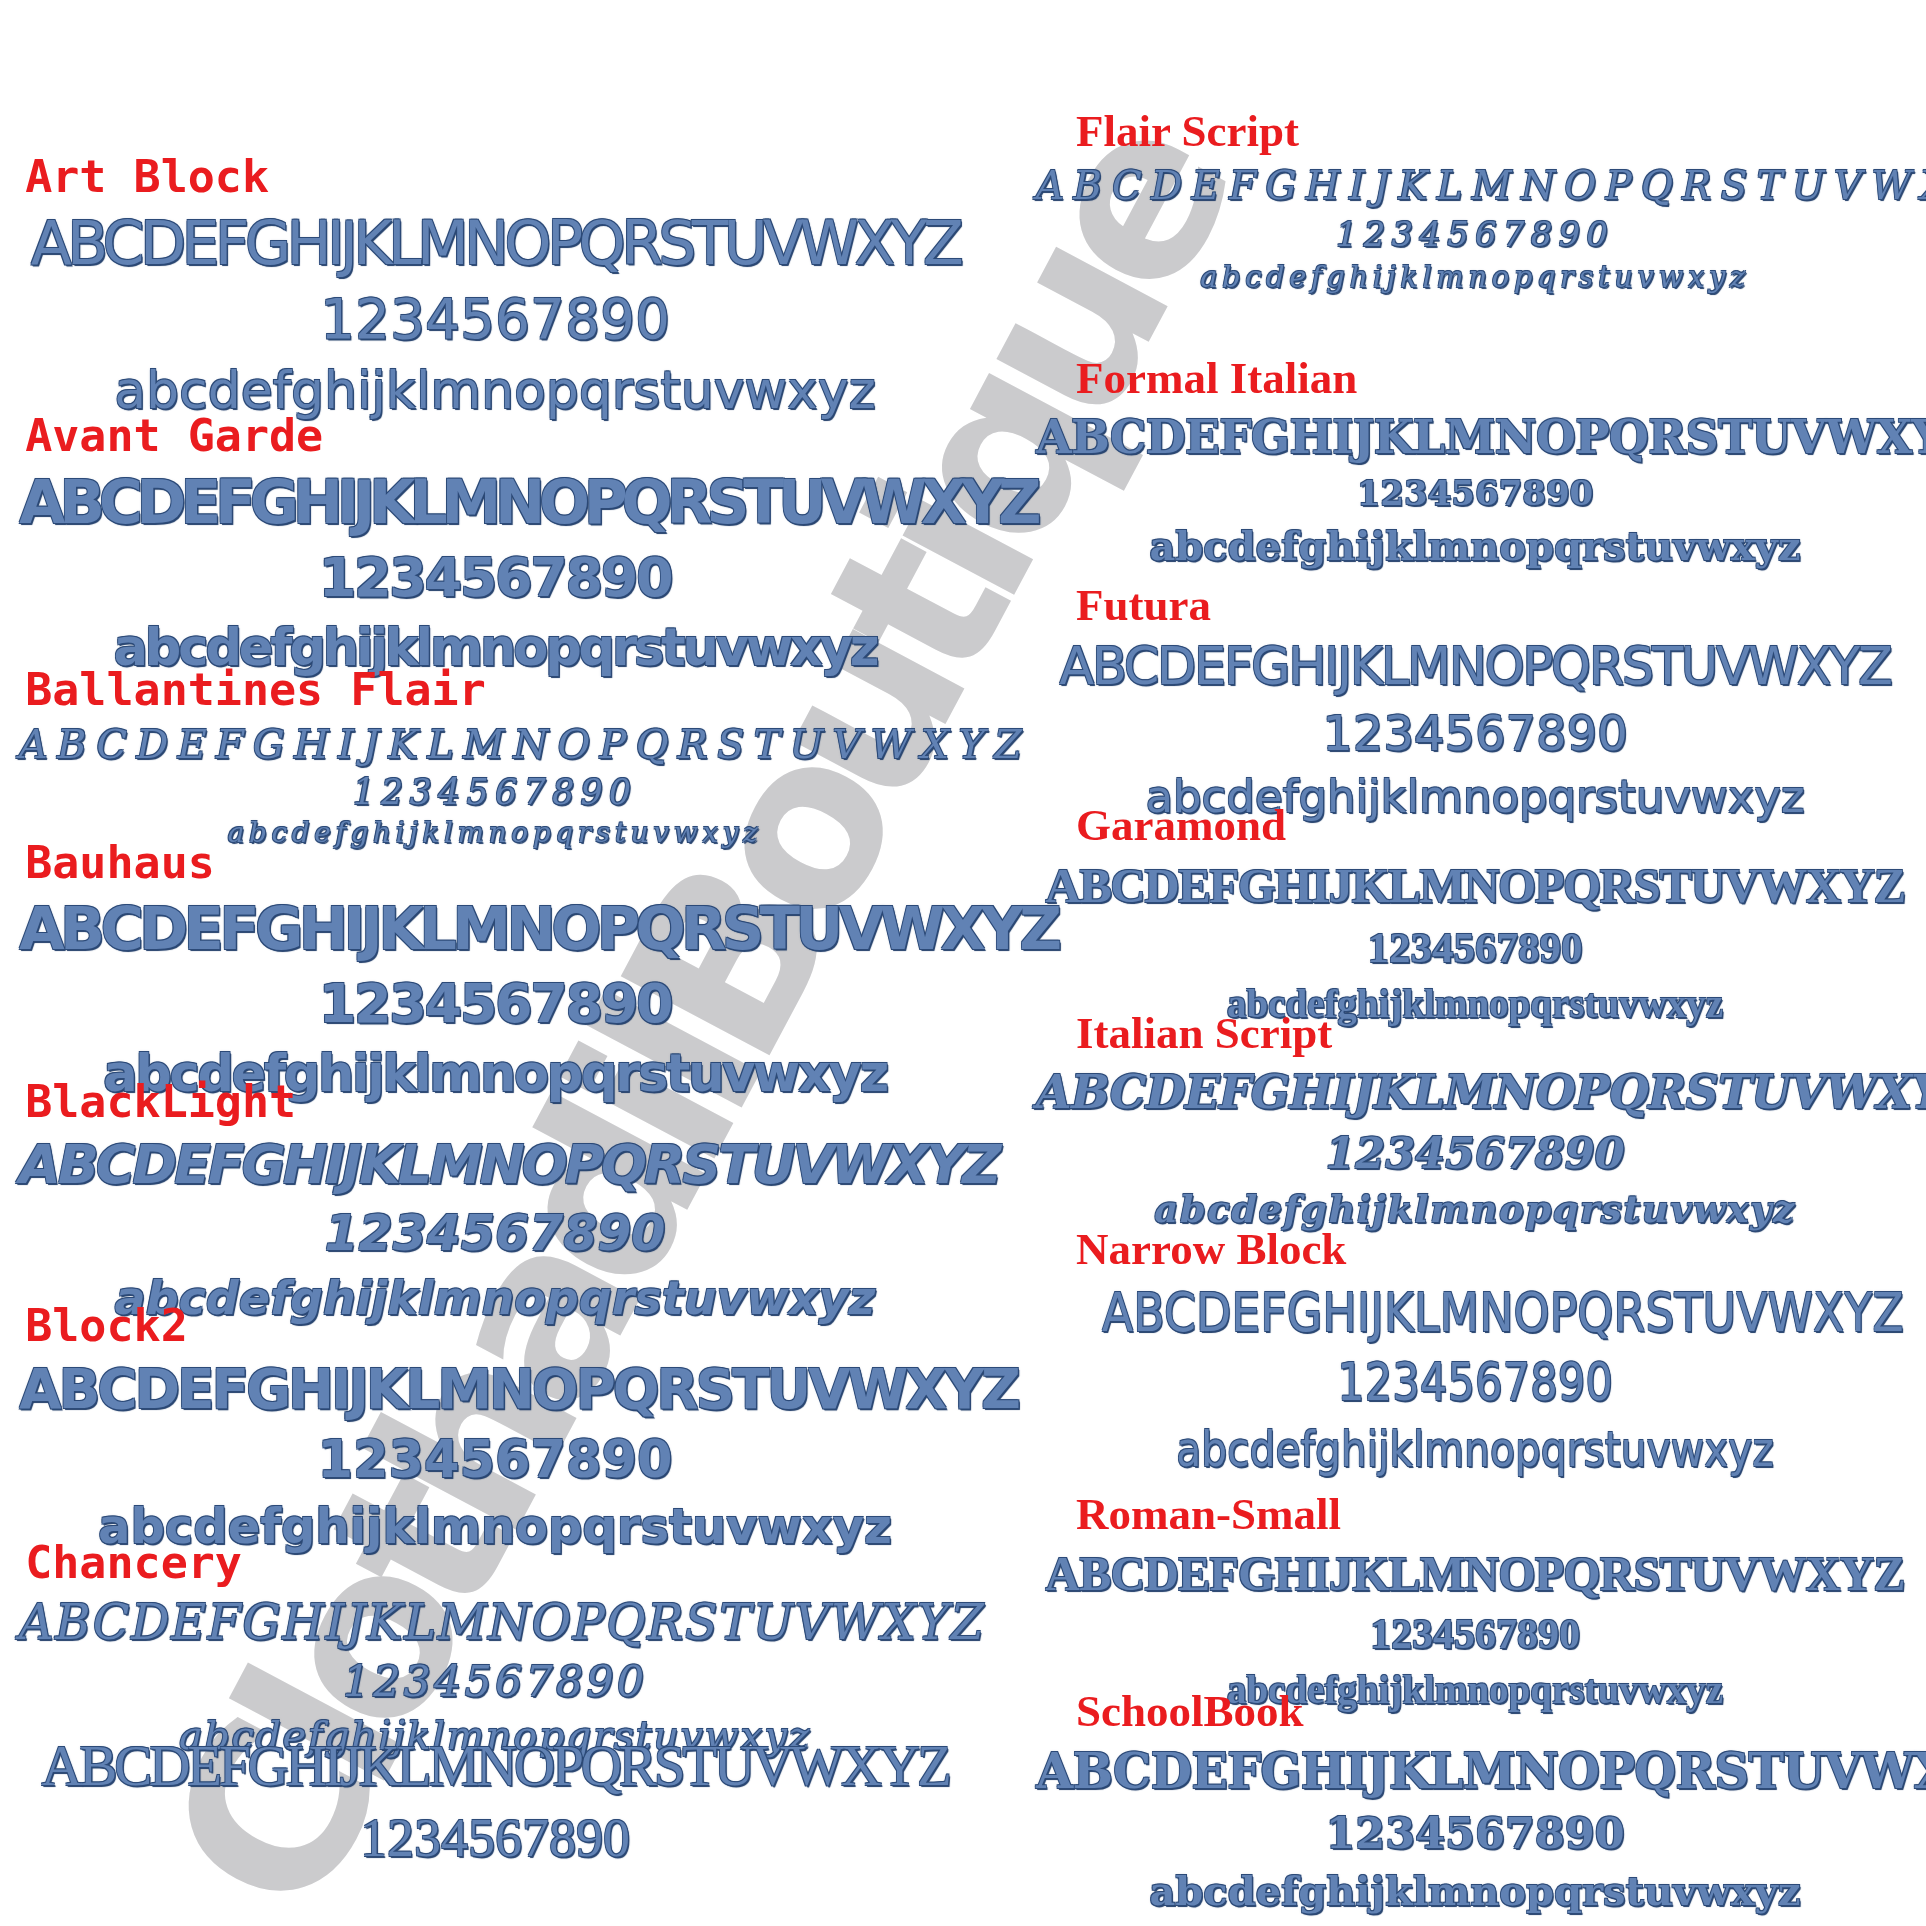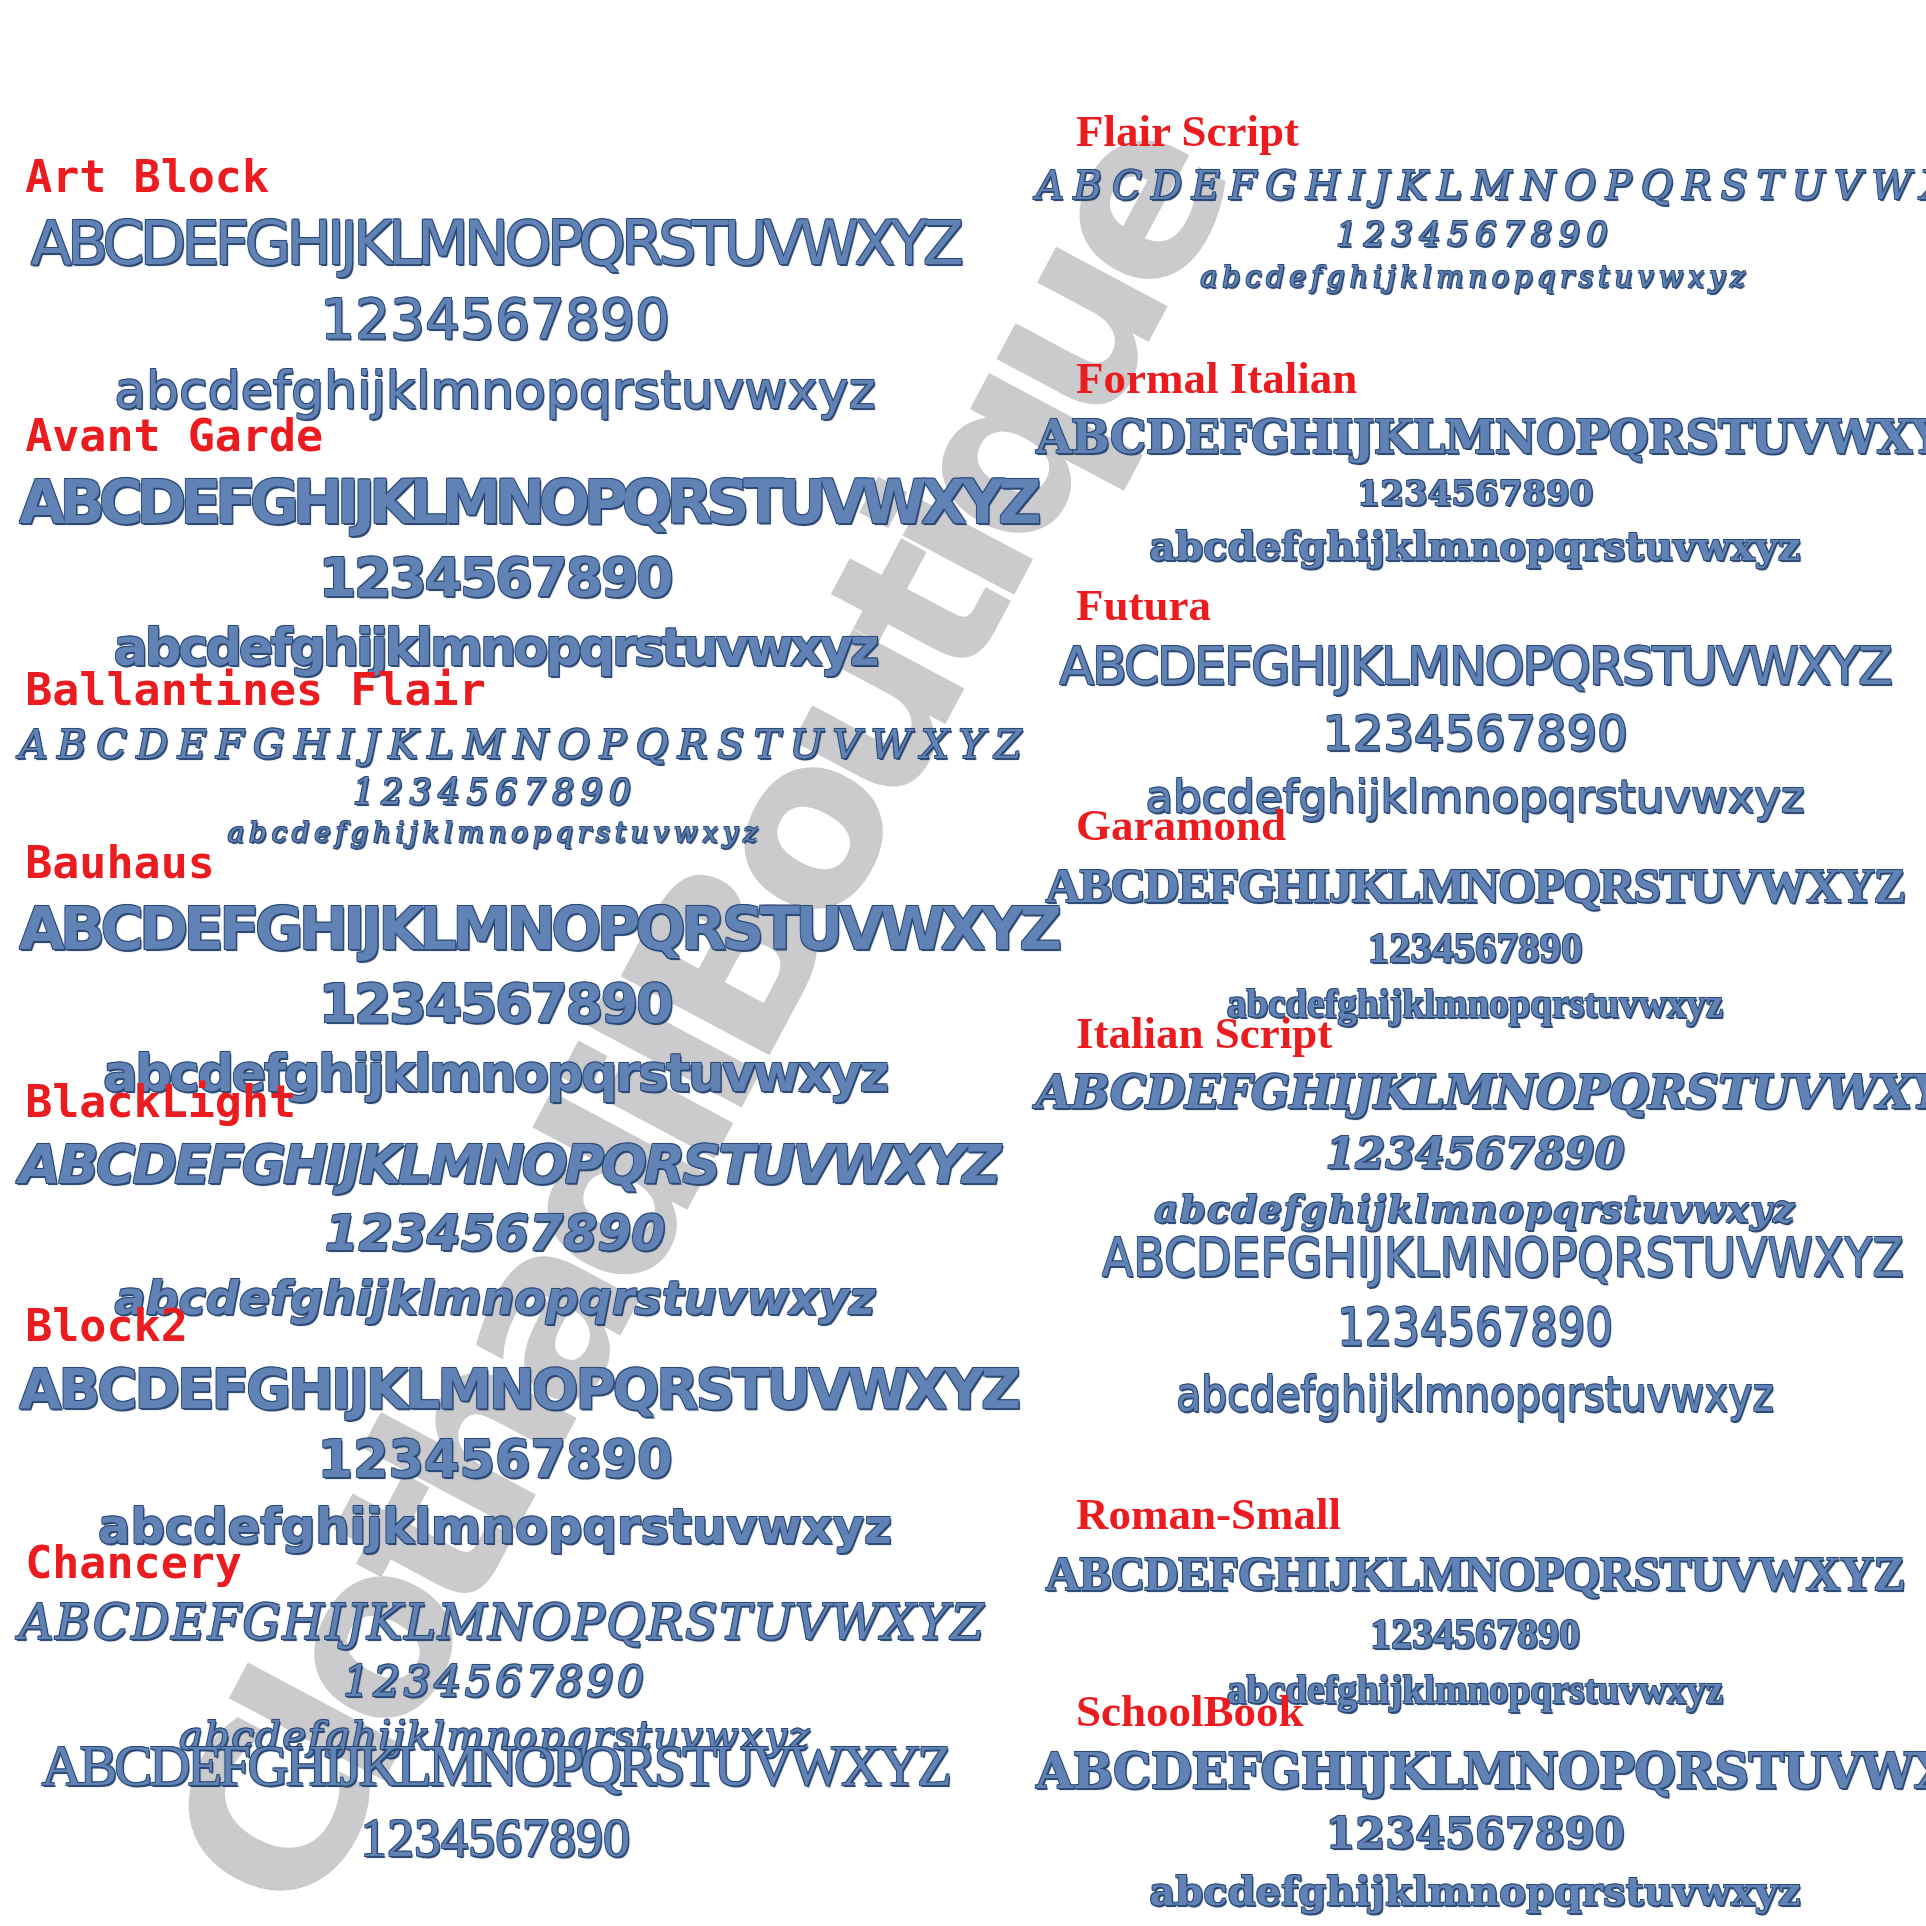--- a/index.html
+++ b/index.html
@@ -195,20 +195,21 @@
     </section>
 
     <section class="font-sample s-italian">
       <div class="label">Italian Script</div>
       <div class="row caps emb">ABCDEFGHIJKLMNOPQRSTUVWXYZ</div>
       <div class="row nums emb">1234567890</div>
       <div class="row lows emb">abcdefghijklmnopqrstuvwxyz</div>
     </section>
 
     <section class="font-sample s-narrow">
+      <div class="label">Narrow Block</div>
       <div class="row caps emb">ABCDEFGHIJKLMNOPQRSTUVWXYZ</div>
       <div class="row nums emb">1234567890</div>
       <div class="row lows emb">abcdefghijklmnopqrstuvwxyz</div>
     </section>
 
     <section class="font-sample s-romansmall">
       <div class="label">Roman-Small</div>
       <div class="row caps emb">ABCDEFGHIJKLMNOPQRSTUVWXYZ</div>
       <div class="row nums emb">1234567890</div>
       <div class="row lows emb">abcdefghijklmnopqrstuvwxyz</div>

